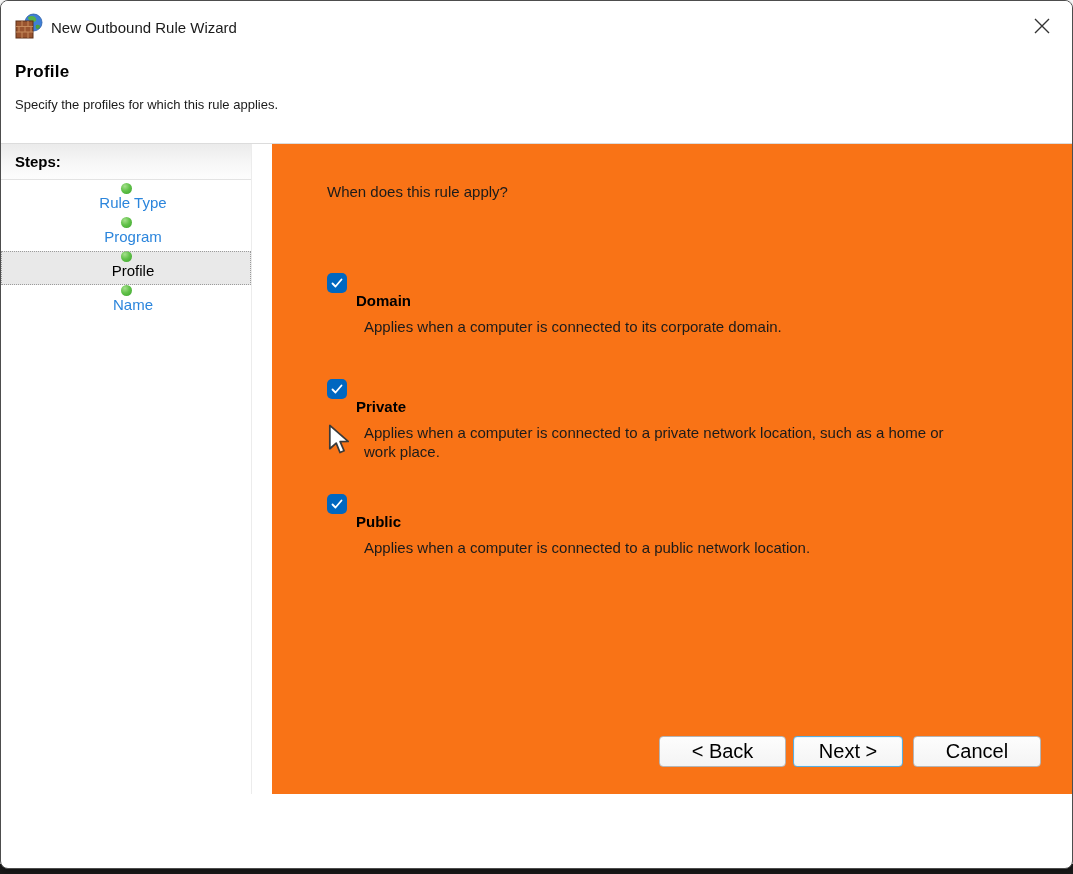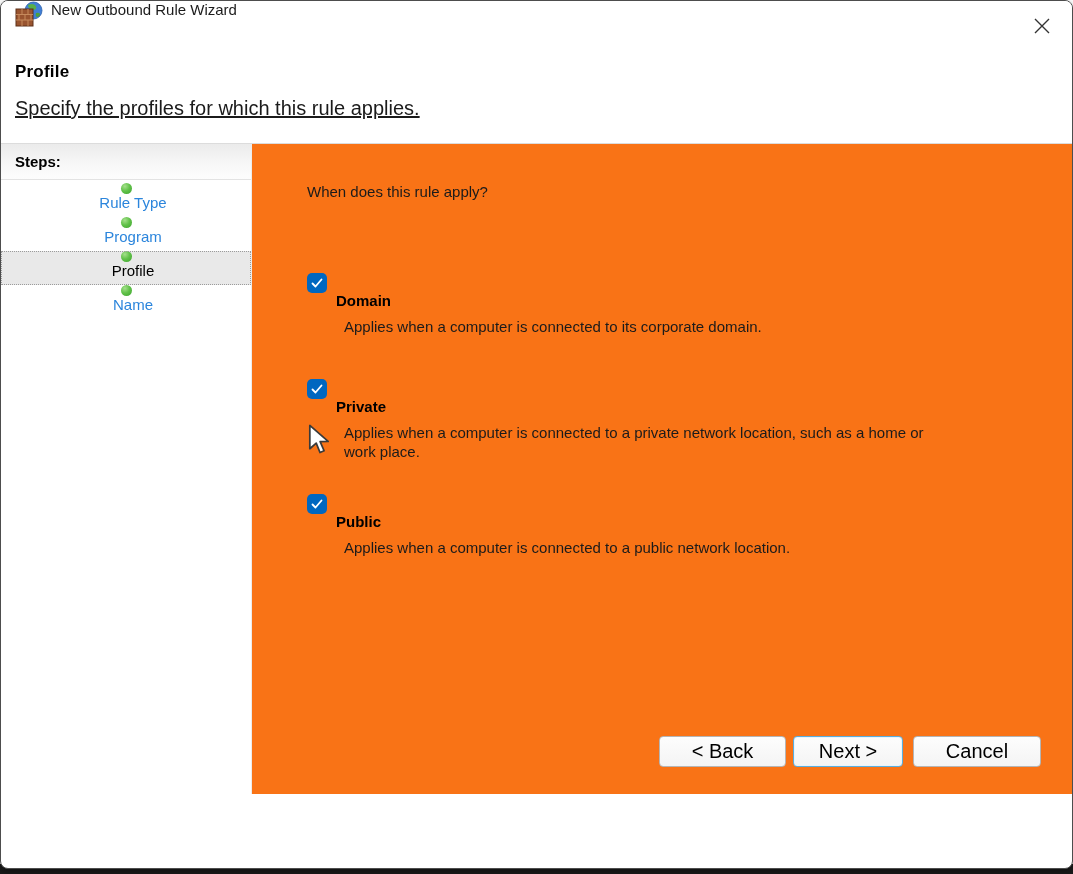--- a/index.html
+++ b/index.html
@@ -8,37 +8,37 @@
 
   .bottom-strip { position:absolute; left:0; right:0; bottom:0; height:10px; background:#191919; }
 
   .window {
     position:absolute; top:0; left:0; width:1073px; height:869px;
     background:#ffffff; border:1px solid #4d4d4d; border-radius:8px;
     overflow:hidden; box-shadow:0 2px 6px rgba(0,0,0,.35);
   }
 
   
-  .titlebar { height:52px; display:flex; align-items:flex-start; padding-left:14px; position:relative; background:#ffffff; }
+  .titlebar { height:52px; display:flex; align-items:center; padding-left:14px; position:relative; background:#ffffff; }
   .app-icon { width:28px; height:28px; margin-right:8px; flex:0 0 auto; }
   .title-text { font-size:15px; color:#1b1b1b; }
   .close-btn {
     position:absolute; right:8px; top:6px; width:44px; height:38px;
     display:flex; align-items:center; justify-content:center;
     background:transparent; border:none; cursor:default;
   }
   .close-btn svg { display:block; }
 
   
   .page-header { height:91px; padding:9px 14px 0 14px; border-bottom:1px solid #dcdcdc; background:#ffffff; }
   .page-title { font-size:17px; font-weight:bold; color:#000; letter-spacing:.2px; }
-  .page-subtitle { font-size:20px; color:#1b1b1b; margin-top:15px;text-decoration:underline; }
+  .page-subtitle { font-size:13px; color:#1b1b1b; margin-top:15px; }
 
   
-  .split { display:flex; height:650px; }
+  .split { display:flex; height:650px;gap:20px; }
   .sidebar { width:251px; background:#ffffff; border-right:1px solid #ececec; flex:0 0 auto; }
   .steps-header {
     height:36px; display:flex; align-items:center; padding-left:14px;
     background:linear-gradient(180deg,#ebebeb 0%,#f7f7f7 55%,#fdfdfd 100%);
     border-bottom:1px solid #e3e3e3;
     font-size:15px; font-weight:bold; color:#000;
   }
   .steps-list { padding-top:3px; }
   .step-item { height:34px; display:flex; align-items:center; padding-left:14px; position:relative;flex-direction:column; }
   .step-item.current { background:#e9e9e9; outline:1px dotted #9b9b9b; outline-offset:-1px; }

